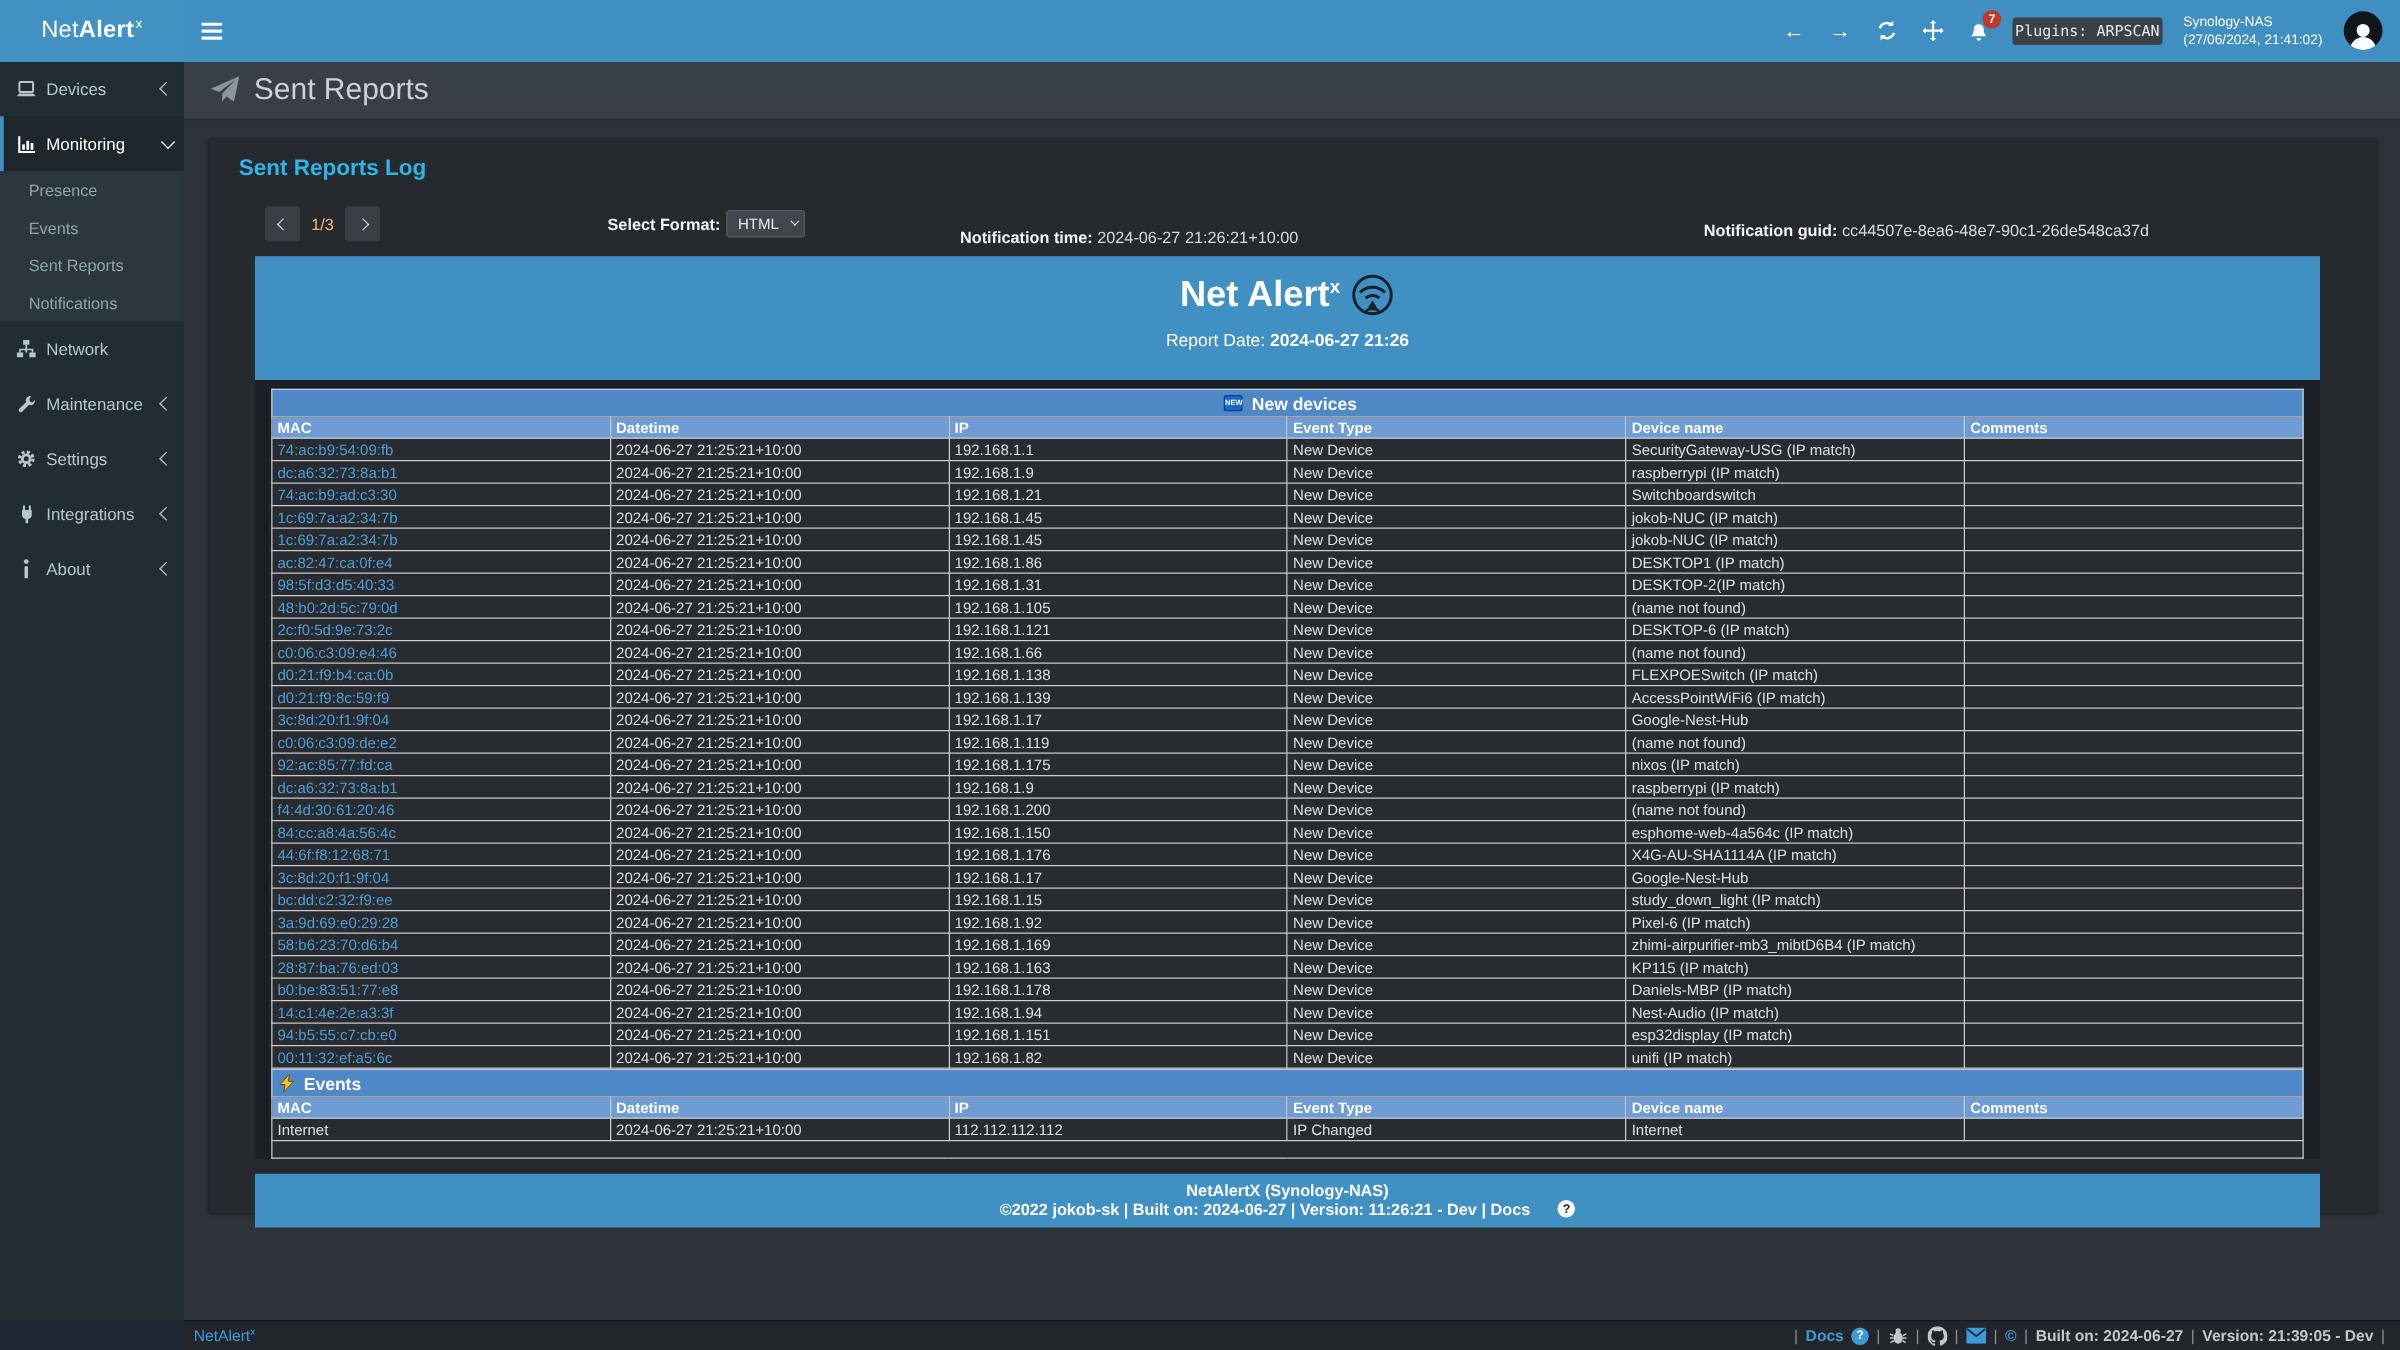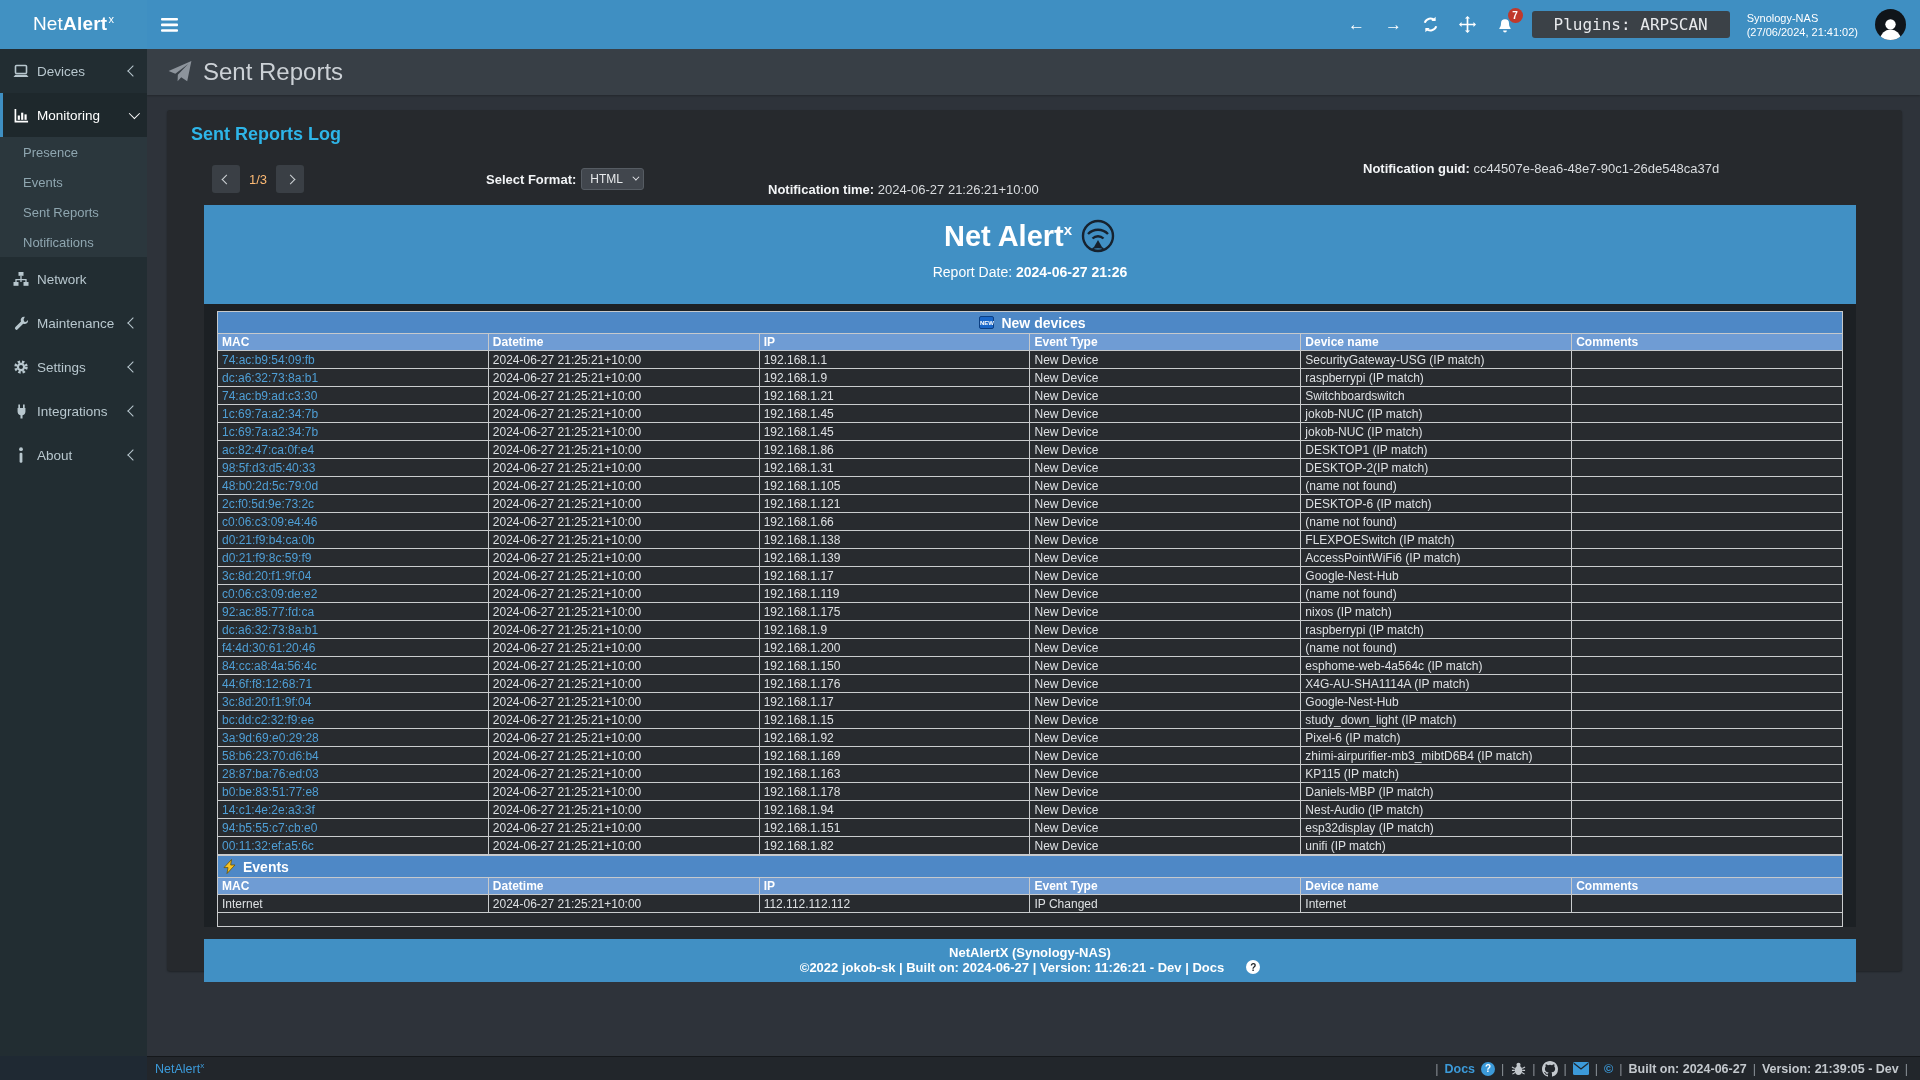--- a/index.html
+++ b/index.html
@@ -15,21 +15,21 @@
   .logo sup { font-size:11px; margin-left:1px; }
   .hamburger { width:44px; height:49px; display:flex; align-items:center; justify-content:center;
     cursor:pointer; }
   .nav-right { margin-left:auto; display:flex; align-items:center; gap:17px; padding-right:14px; color:#fff; }
   .nav-ico { width:20px; height:20px; display:flex; align-items:center; justify-content:center;
     font-size:17px; color:#fff; position:relative; cursor:pointer; }
   .badge { position:absolute; top:-7px; right:-8px; min-width:15px; height:15px; border-radius:8px;
     background:#c0392b; color:#fff; font-size:10px; font-weight:700; display:flex;
     align-items:center; justify-content:center; padding:0 3px; }
   .plugins-badge { background:#3b4147; color:#e8eaed; font-family:"DejaVu Sans Mono", monospace;
-    font-size:16px; padding:4px 22px; border-radius:3px; white-space:nowrap; }
+    font-size:12px; padding:4px 2px; border-radius:3px; white-space:nowrap; }
   .host { text-align:left; font-size:11px; line-height:14px; color:#fff; }
   .avatar { width:31px; height:31px; border-radius:50%; background:#10151a; display:flex;
     align-items:flex-end; justify-content:center; overflow:hidden; }
 
   
   .sidebar { position:fixed; top:49px; left:0; bottom:0; width:147px; background:#222d32; z-index:15; }
   .side-item { height:44px; display:flex; align-items:center; padding:0 10px 0 13px; gap:8px;
     color:#b8c7ce; font-size:13.5px; cursor:pointer; }
   .side-item .ico { width:16px; height:16px; flex:none; display:flex; align-items:center; justify-content:center; }
   .side-item .lbl { flex:1; white-space:nowrap; }
@@ -57,21 +57,21 @@
   .pg-btn { width:28px; height:28px; background:#3a3f45; border-radius:3px; display:flex;
     align-items:center; justify-content:center; cursor:pointer; color:#cfd3d7; }
   .pg-btn .chev { width:7px; height:7px; }
   .pg-num { color:#fdba74; }
   .fmt { position:absolute; left:319px; top:11px; display:flex; align-items:center; gap:5px; }
   .fmt b { color:#f2f4f6; }
   .select { background:#41464d; border:1px solid #565c63; border-radius:3px; color:#e8eaec;
     font-size:12px; padding:3px 20px 3px 8px; position:relative; cursor:pointer; }
   .select .chev { position:absolute; right:6px; top:7px; width:5px; height:5px; }
   .notif { position:absolute; left:601px; top:25px; }
-  .guid  { position:absolute; left:1164px; top:4px;padding-left:32px; }
+  .guid  { position:absolute; left:1164px; top:20px;padding-left:32px; }
   .notif b, .guid b { color:#f2f4f6; }
 
   
   .email { margin:2px 46px 0 37px; }
   .email-header { background:#4190c4; height:99px; text-align:center; color:#fff; }
   .email-header h1 { font-size:29px; font-weight:700; padding-top:13px; display:flex;
     align-items:center; justify-content:center; gap:8px; }
   .email-header h1 sup { font-size:15px; }
   .report-date { font-size:14px; margin-top:10px; }
   .report-date b { font-weight:700; }

